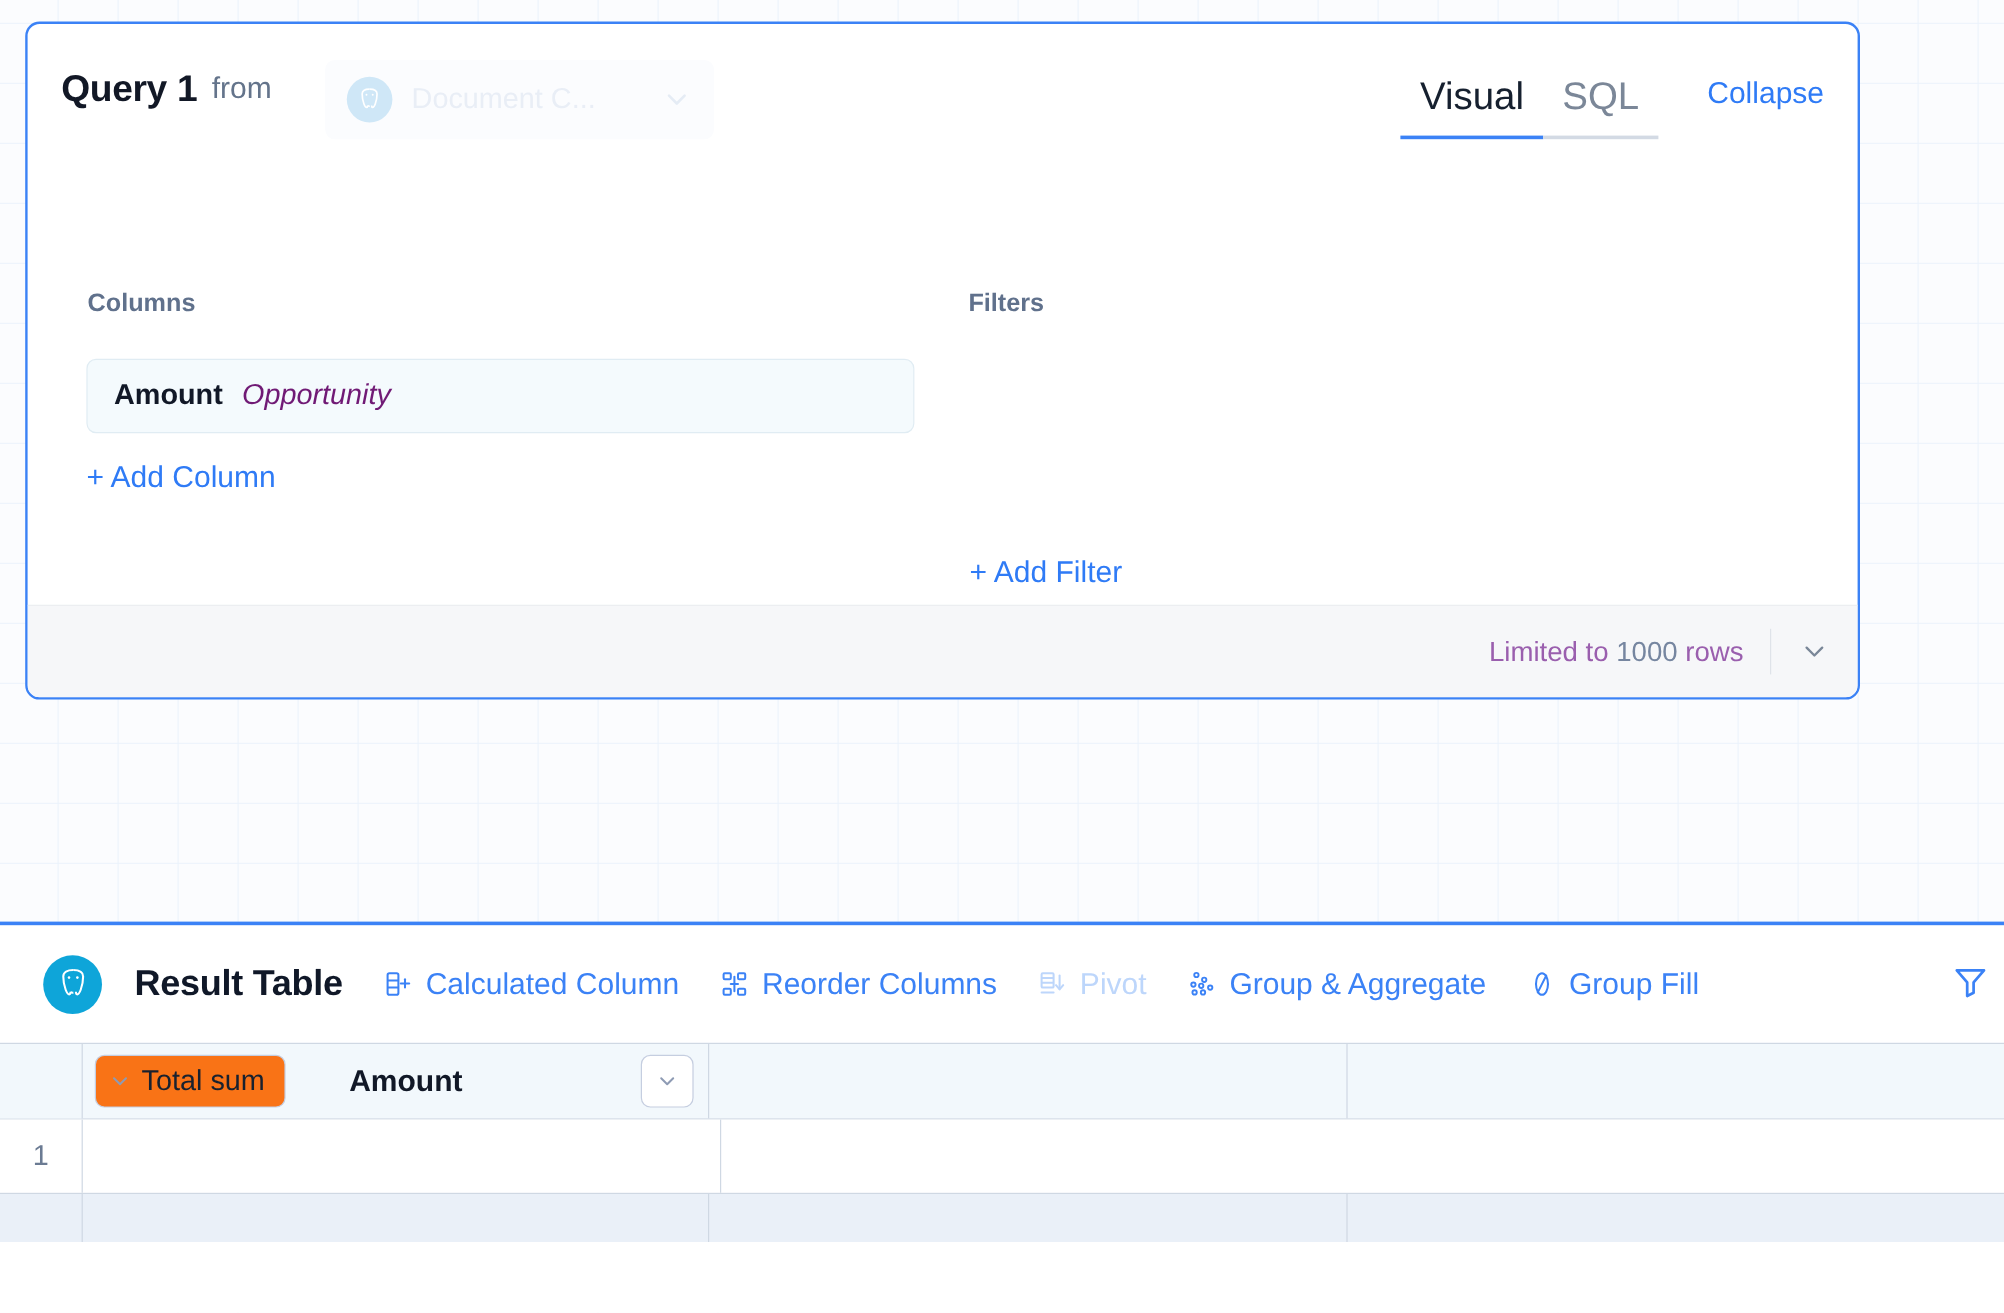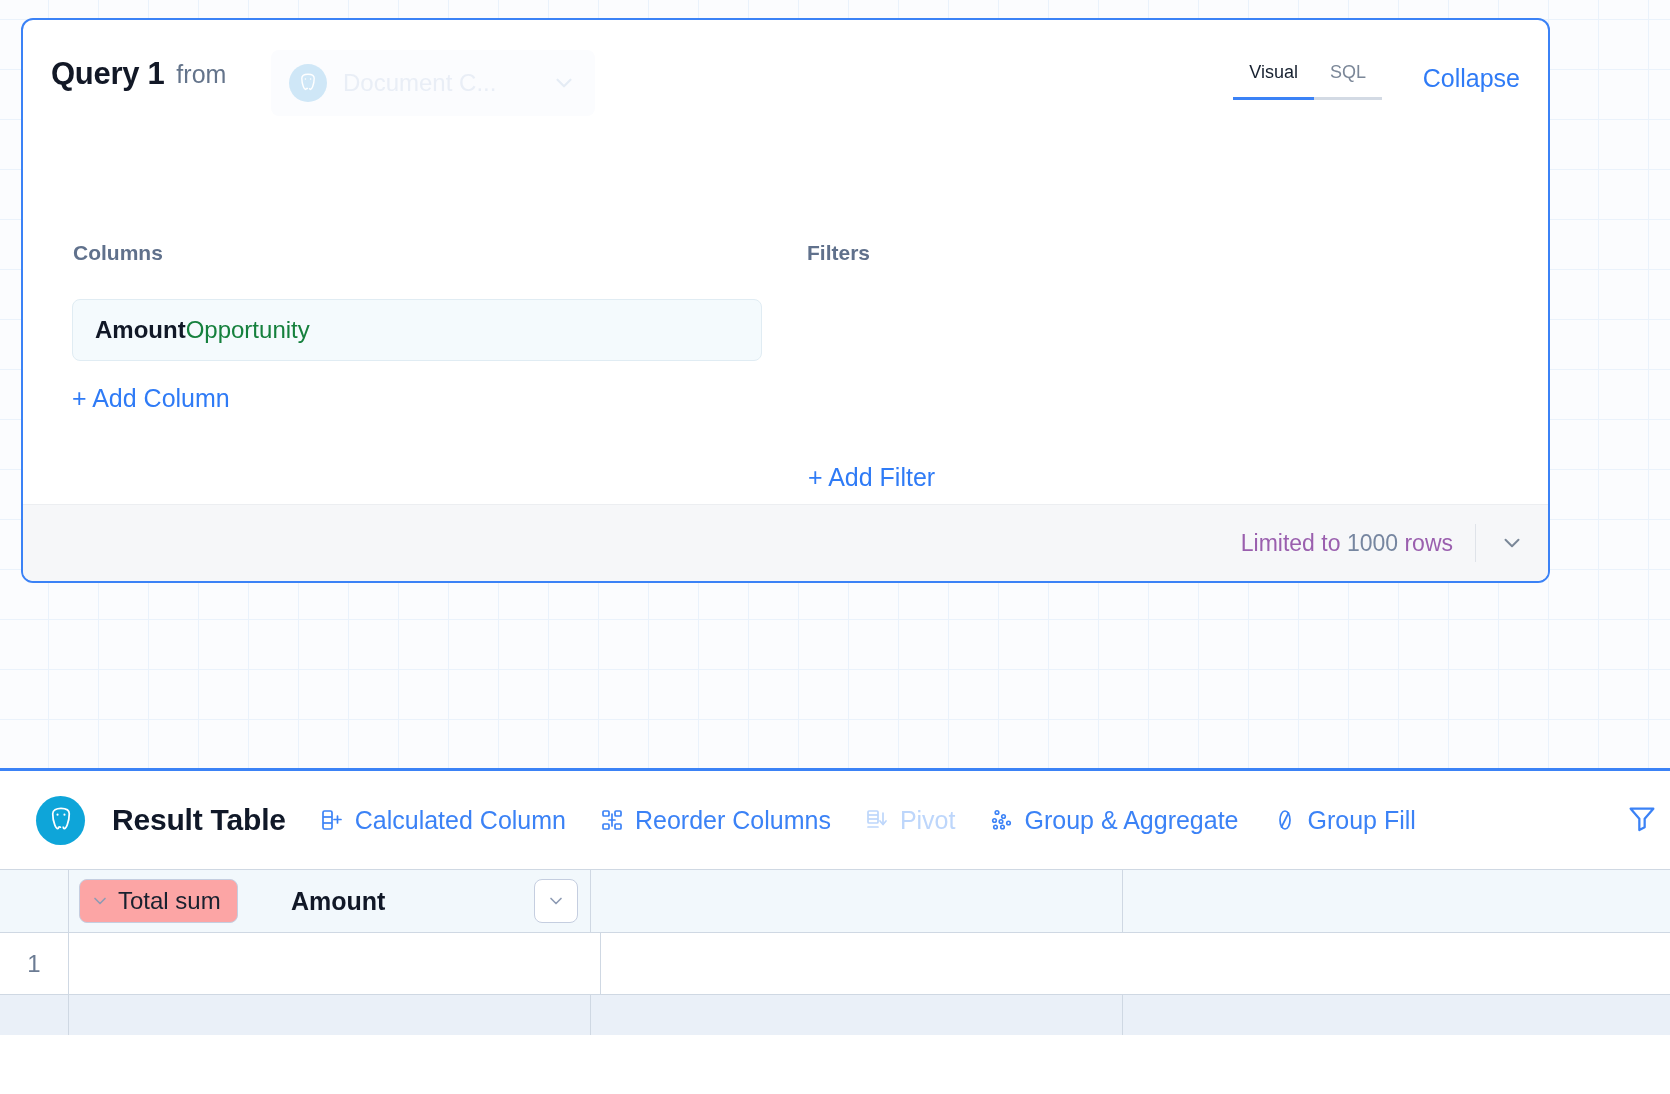--- a/index.html
+++ b/index.html
@@ -59,21 +59,21 @@
   .src-name {
     margin-left: 16px; font-size: 24px; color: #e9eef6; white-space: nowrap;
   }
   .src-caret { margin-left: auto; color: #e5ecf5; display: flex; }
 
   .tabs {
     position: absolute; right: 166px; top: 42px;
     display: flex; align-items: flex-end;
   }
   .tab {
-    font-size: 18px; padding: 0 16px 14px 16px; cursor: pointer;
+    font-size: 32px; padding: 0 16px 14px 16px; cursor: pointer;
     border-bottom: 3px solid transparent;
   }
   .tab.active { color: #16202f; border-bottom-color: #3b82f6; }
   .tab.inactive { color: #7b8798; border-bottom-color: #d3dae4; }
   .collapse-link {
     position: absolute; right: 28px; top: 44px;
     font-size: 25px; color: #2f7bf6; cursor: pointer;
   }
 
   
@@ -87,21 +87,21 @@
   .chip {
     position: absolute; display: flex; align-items: center;
     border-radius: 8px; padding: 0 22px;
     font-size: 24px;
   }
   .chip-col {
     left: 49px; top: 183px; width: 690px; height: 62px;
     background: #f4fafd; border: 1px solid #e0ecf3;
   }
   .chip-name { font-weight: 700; color: #111827; }
-  .chip-sub { color: #15803d; margin-left: 0; }
+  .chip-sub { color: #701a75; margin-left: 16px; font-style: italic; }
 
   .chip-filter {
     width: 690px; height: 62px;
     background: #e9eff8; left: 785px;
   }
   .f1 { top: 183px; }
   .f2 { top: 262px; }
   .chip-val { color: #8e5fa8; margin-left: 12px; }
   .chip-x {
     margin-left: auto; color: #64748b; display: flex;
@@ -185,21 +185,21 @@
     width: 68px; flex: none; display: flex; align-items: center; justify-content: center;
     font-size: 24px; color: #6b7b93;
   }
   .gt-rownum.head { background: #f2f8fc; }
   .gt-c1 { width: 522px; flex: none; border-left: 1px solid #cfd8e3; position: relative; }
   .gt-c2 { width: 532px; flex: none; border-left: 1px solid #cfd8e3; }
   .gt-c3 { flex: 1 1 auto; border-left: 1px solid #cfd8e3; }
   .agg-pill {
     position: absolute; left: 10px; top: 9px;
     height: 44px; padding: 0 16px 0 10px;
-    border: 1px solid #c5cee0; border-radius: 8px; background: #fca5a5;
+    border: 1px solid #c5cee0; border-radius: 8px; background: #f97316;
     display: flex; align-items: center; gap: 8px;
     font-size: 24px; color: #18212f; cursor: pointer;
   }
   .agg-col-name {
     position: absolute; left: 222px; top: 17px;
     font-size: 25px; font-weight: 700; color: #111827;
   }
   .col-menu-btn {
     position: absolute; right: 12px; top: 9px;
     width: 44px; height: 44px; border: 1px solid #c5cee0; border-radius: 8px;

